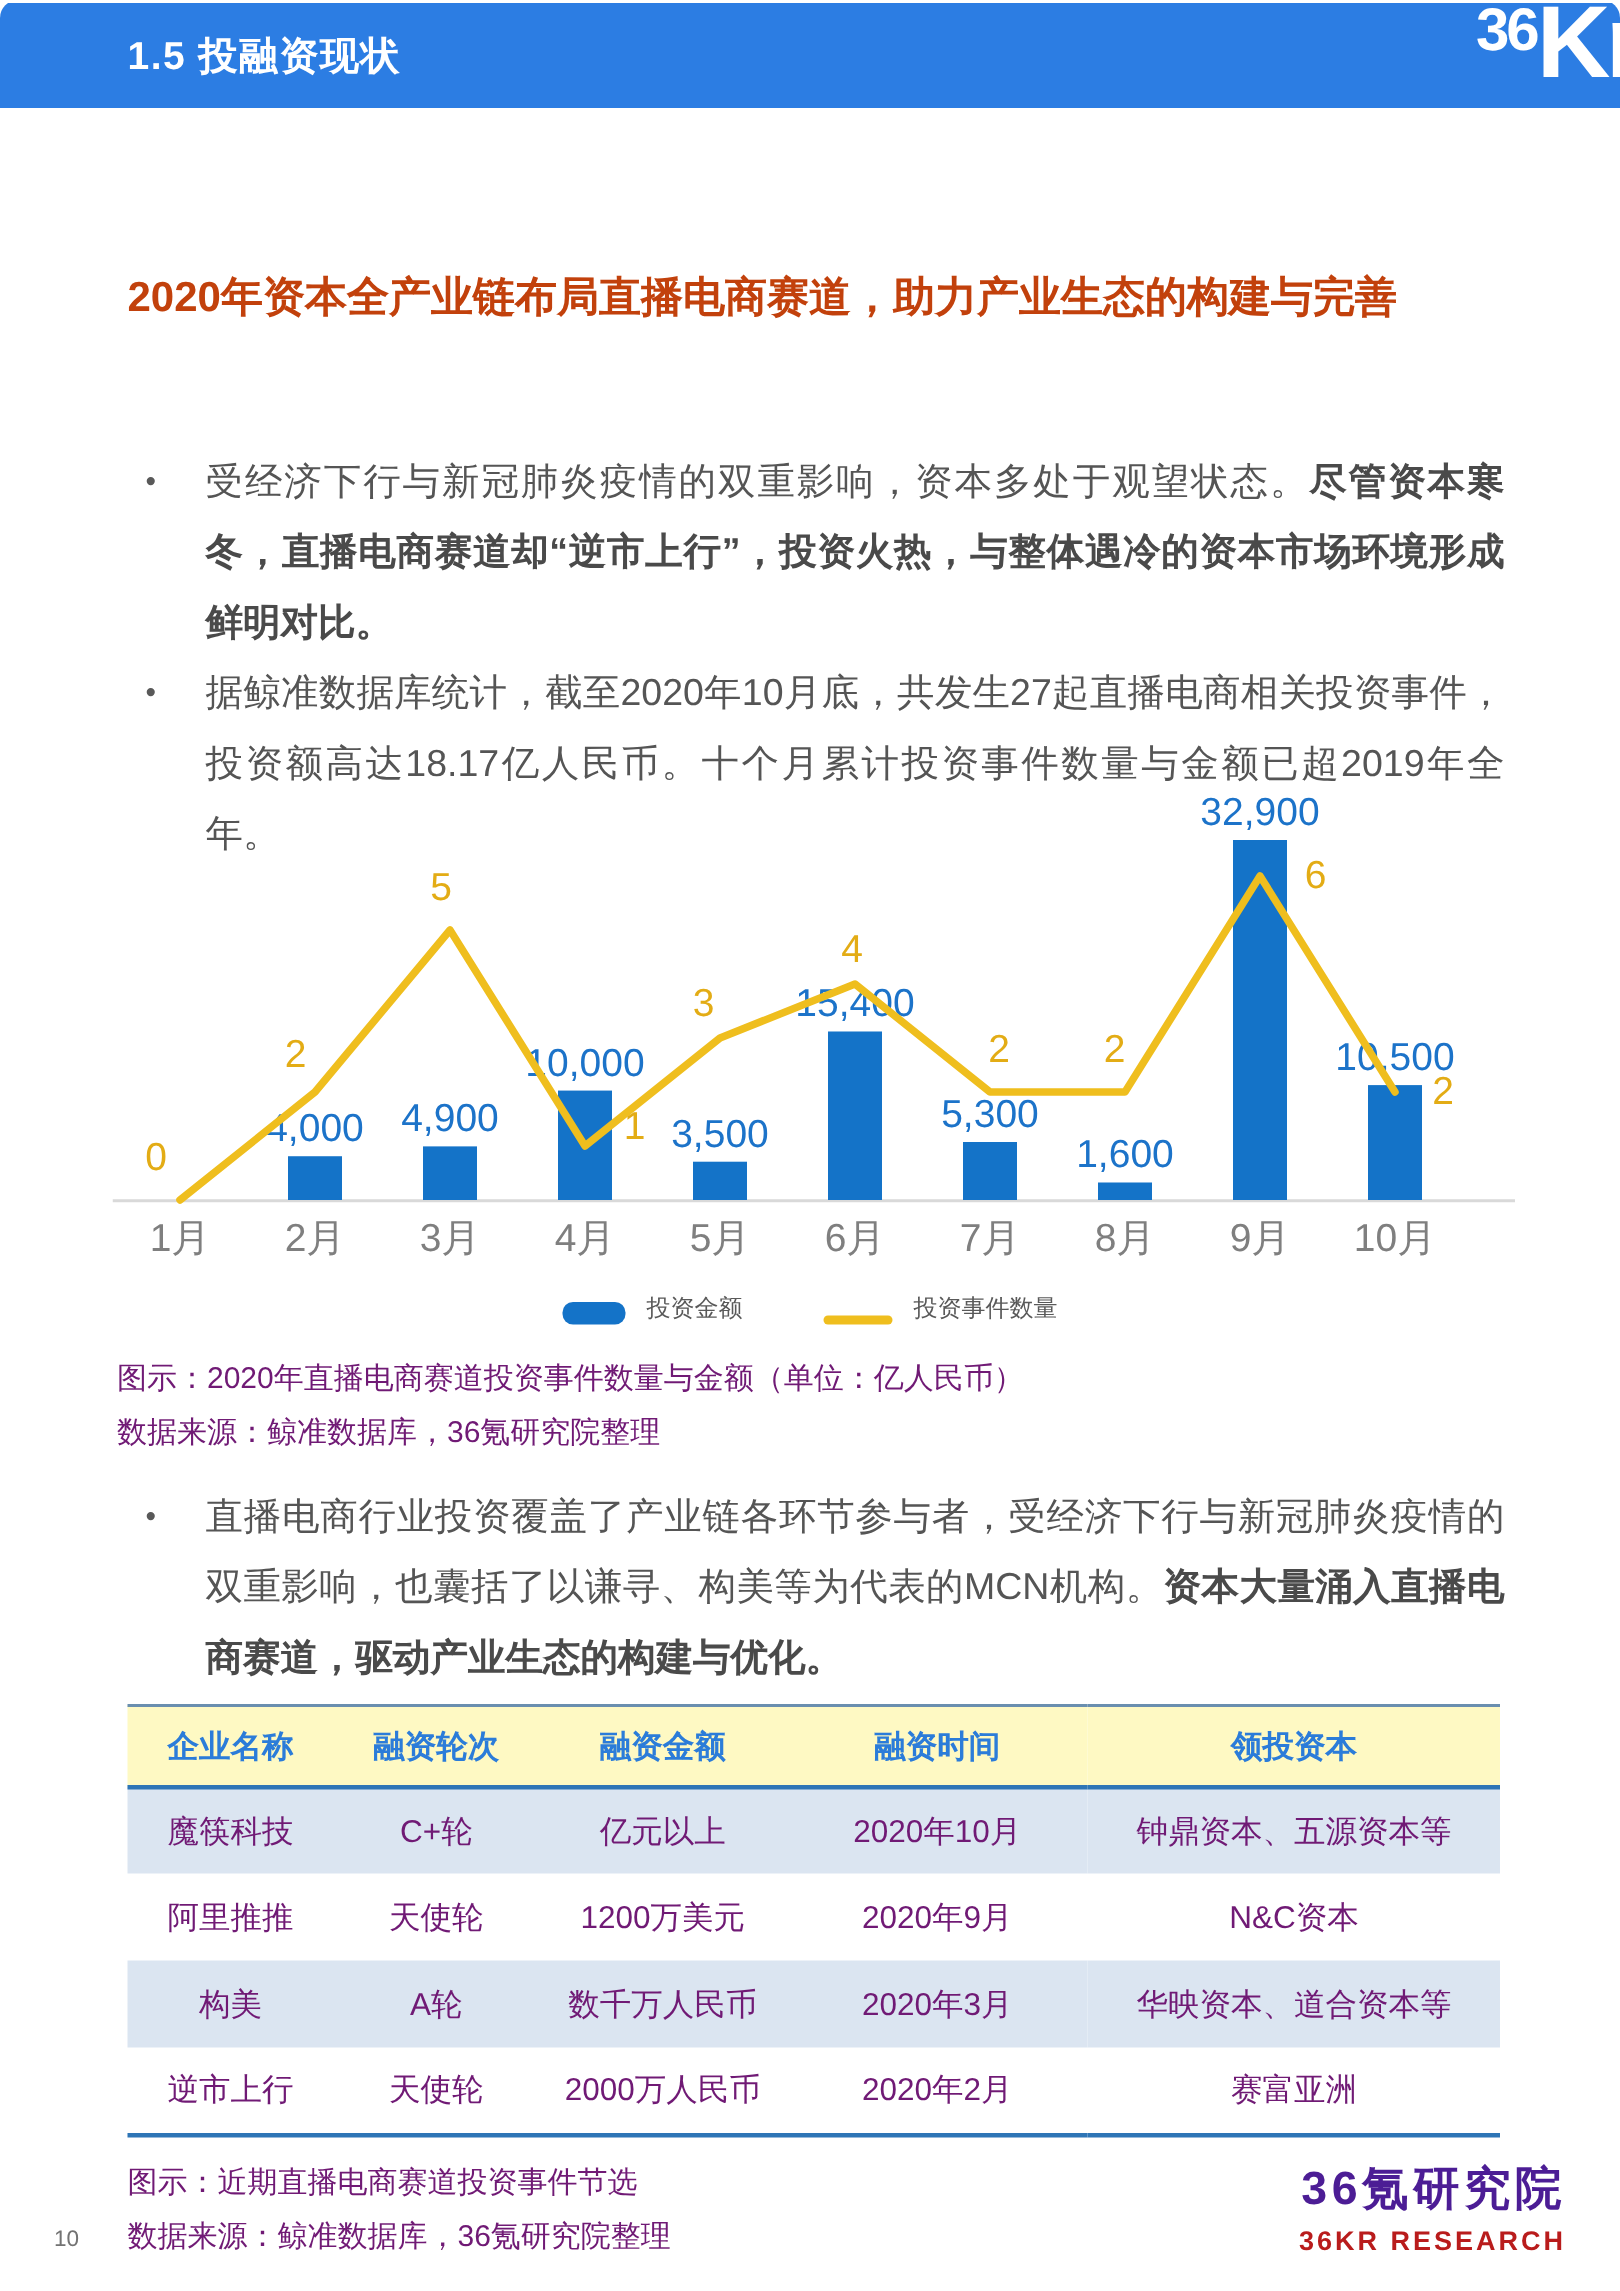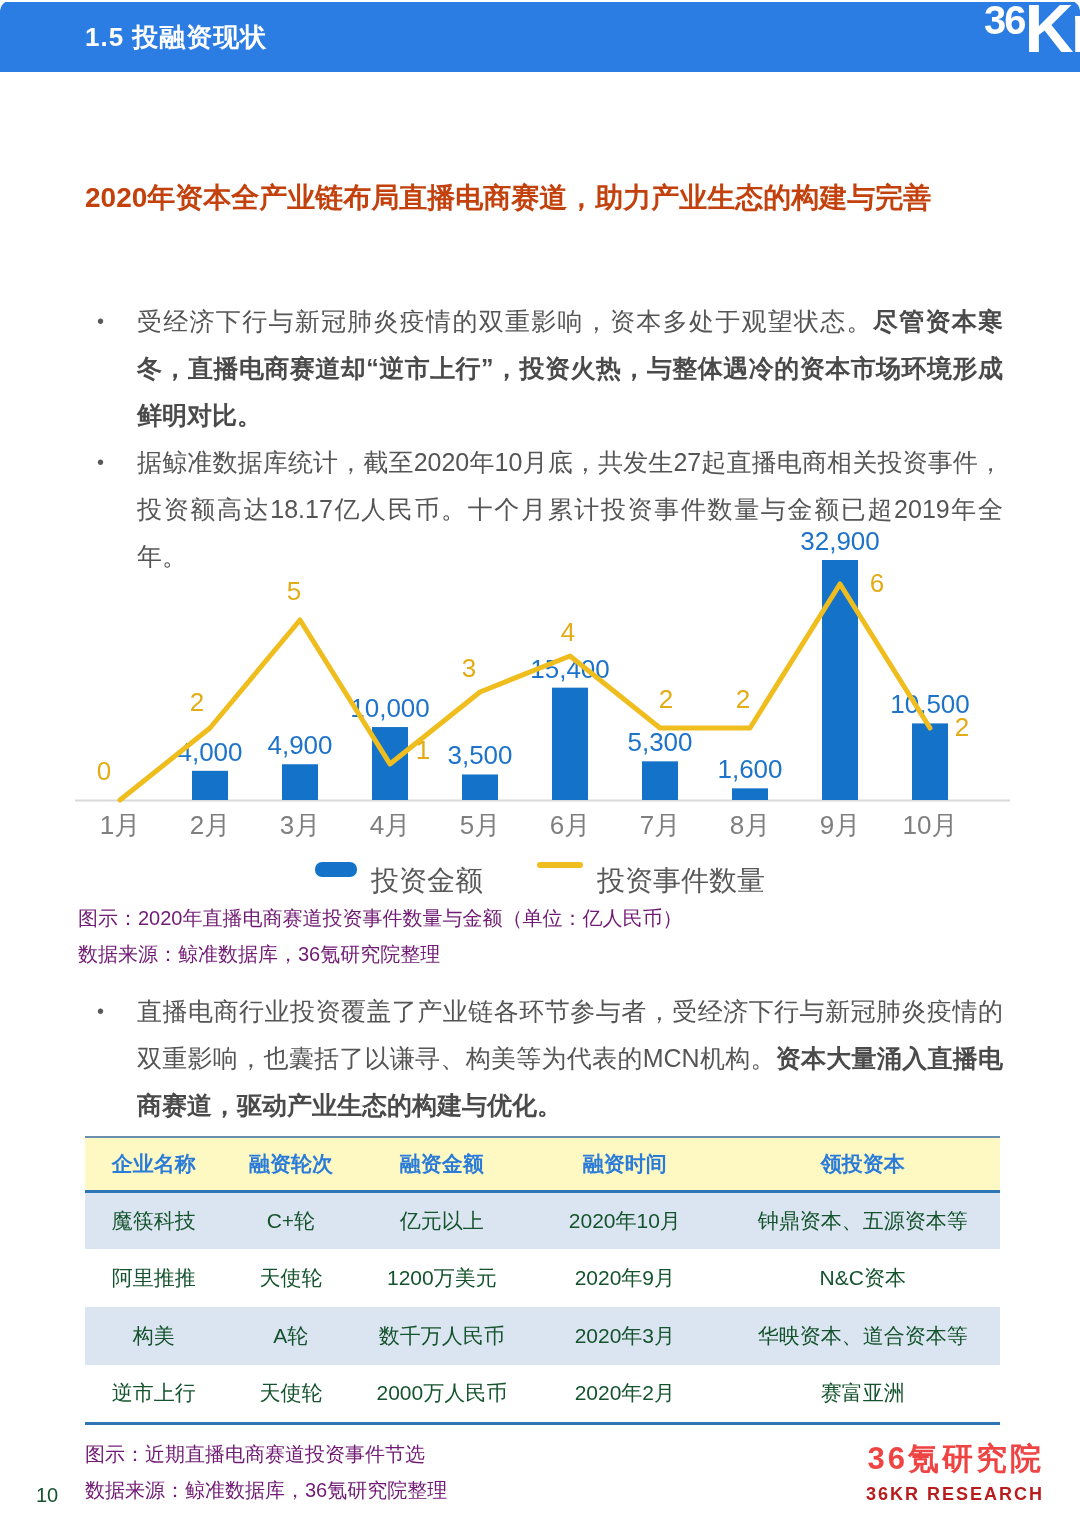--- a/index.html
+++ b/index.html
@@ -21,42 +21,42 @@
   .bullet .dot{position:absolute;left:2px;top:0px;font-size:20px;color:#595959;}
   .bullet b{font-weight:700;color:#4a4a4a;}
   .b1{top:298px;}
   .b2{top:439px;}
   .b3{top:988px;}
 
   
   .chart{position:absolute;left:75px;top:528px;width:950px;height:318px;}
 
   
-  .legend{position:absolute;top:862px;left:0;width:1080px;display:flex;justify-content:center;align-items:flex-start;gap:14px;font-size:28px;color:#595959;}
+  .legend{position:absolute;top:862px;left:0;width:1080px;display:flex;justify-content:center;align-items:flex-end;gap:14px;font-size:16px;color:#595959;}
   .chip-bar{display:inline-block;width:42px;height:15px;border-radius:7px;background:#1473C8;}
   .chip-line{display:inline-block;width:46px;height:6px;border-radius:3px;background:#EFBE1E;margin-left:40px;}
 
   
   .cap{position:absolute;left:78px;font-size:20px;color:#701a75;}
   .cap1{top:905px;}
   .cap2{top:941px;}
   .cap3{left:85px;top:1441px;}
   .cap4{left:85px;top:1477px;}
 
   
   .ftable{position:absolute;left:85px;top:1136px;width:915px;border-collapse:collapse;border-top:2px solid #6A8FAF;border-bottom:3px solid #2E75B6;}
   .ftable th{height:54px;font-size:21px;font-weight:700;color:#2B7CD9;text-align:center;border-bottom:3px solid #2E75B6;background:#fef9c3;}
-  .ftable td{height:58px;font-size:21px;color:#14532d;text-align:center;}
+  .ftable td{height:58px;font-size:21px;color:#701a75;text-align:center;}
   .ftable tr.alt{background:#DBE5F1;}
   .c0{width:15%;} .c1{width:15%;} .c2{width:18%;} .c3{width:22%;} .c4{width:30%;}
 
   
-  .pagenum{position:absolute;left:36px;top:1484px;font-size:20px;color:#14532d;}
+  .pagenum{position:absolute;left:36px;top:1484px;font-size:15px;color:#737373;}
   .wm{position:absolute;right:36px;top:1438px;text-align:right;}
-  .wm-cn{font-size:31px;font-weight:700;color:#ef4444;letter-spacing:3px;}
+  .wm-cn{font-size:31px;font-weight:700;color:#4c1d95;letter-spacing:3px;}
   .wm-en{font-size:18px;color:#b91c1c;letter-spacing:2px;margin-top:4px;font-weight:700;}
 </style>
 </head>
 <body>
 
 <div class="page">
 
   <header class="hdr">
     <span class="hdr-title">1.5 投融资现状</span>
     <div class="logo">

